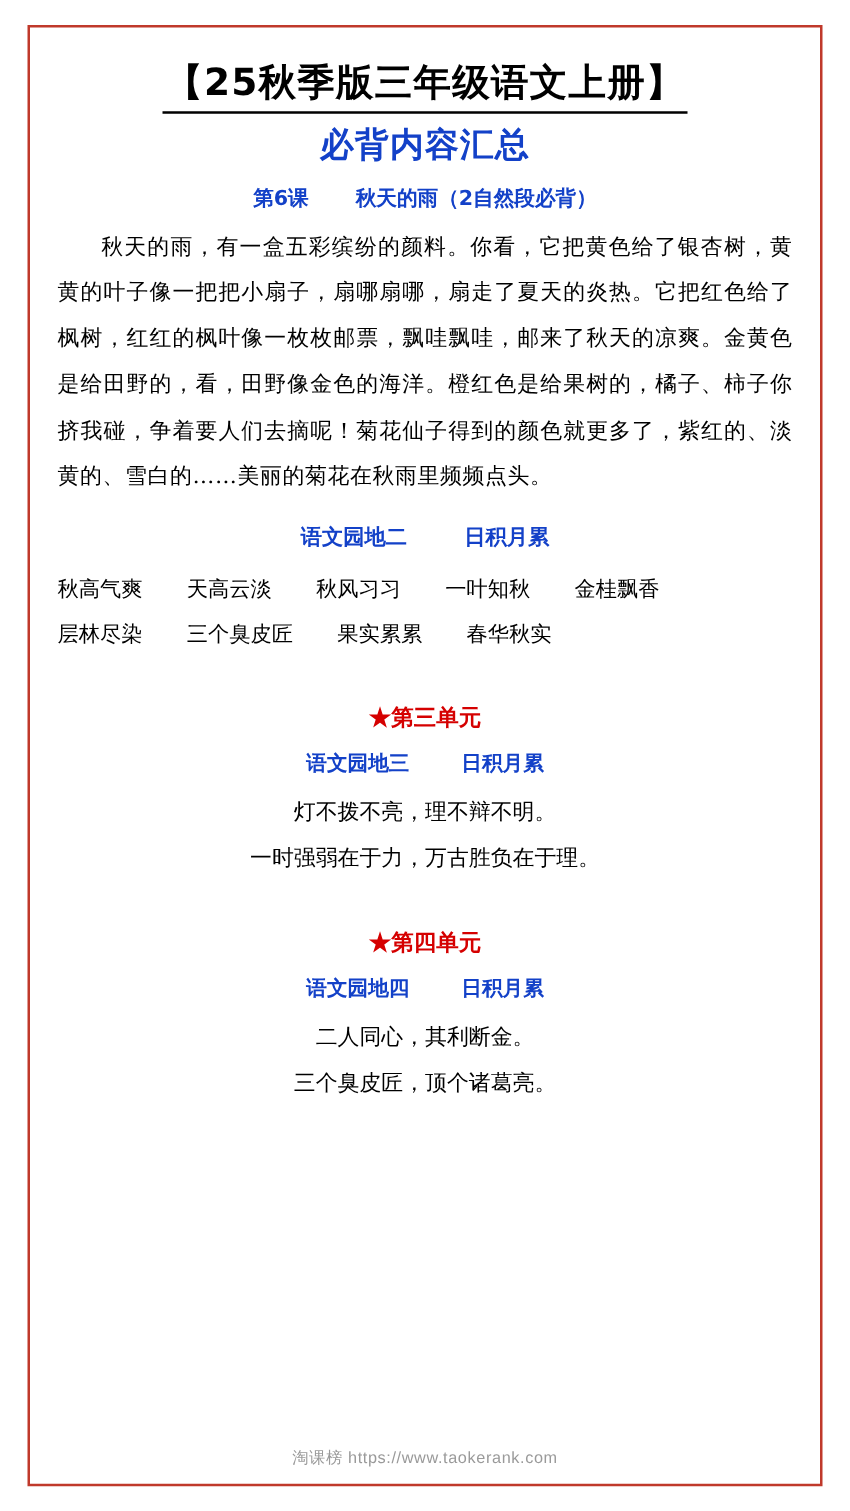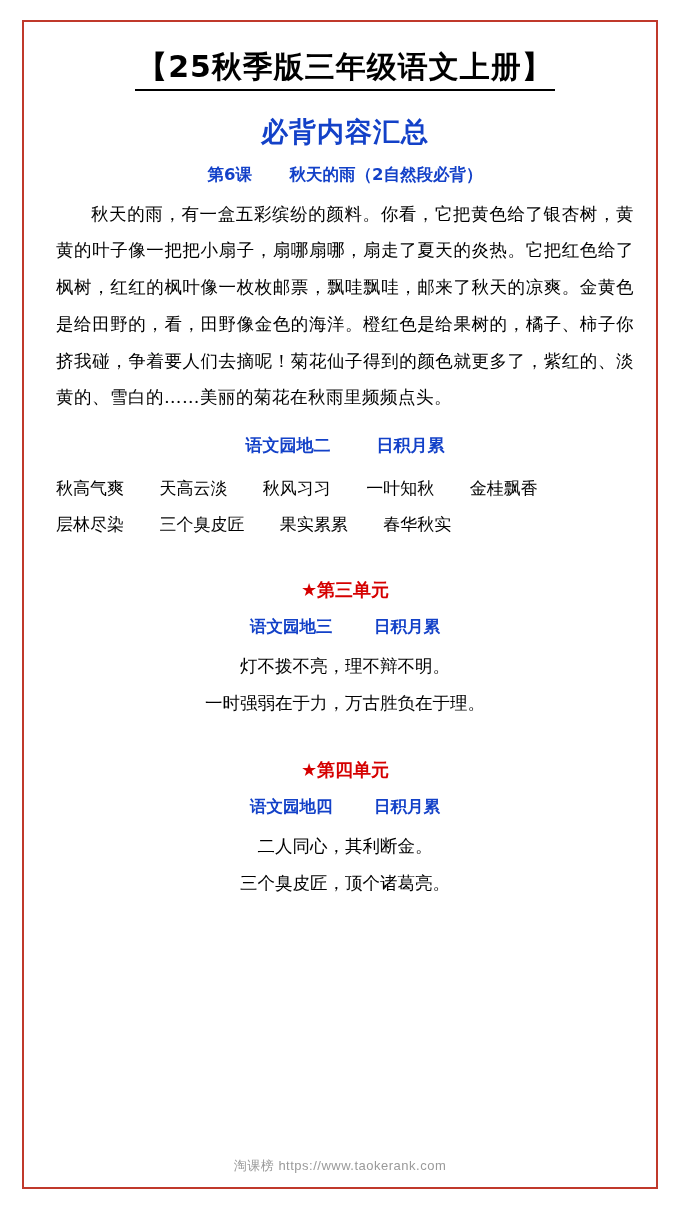--- a/index.html
+++ b/index.html
@@ -21,21 +21,21 @@
     padding: 20px 22px;
     background: #ffffff;
   }
   .frame {
     position: relative;
     box-sizing: border-box;
     width: 636px;
     height: 1169px;
     border: 2px solid #c0392b;
     background: #ffffff;
-    padding: 16px 22px 10px 32px;
+    padding: 16px 22px 10px 22px;
   }
   .title-main {
     text-align: center;
     font-size: 30px;
     font-weight: bold;
     color: #000000;
     letter-spacing: 1px;
     line-height: 1.25;
     margin-top: 10px;
     position: relative;
@@ -45,21 +45,21 @@
     width: 420px;
     height: 2px;
     background: #000000;
     margin: 3px auto 0 auto;
   }
   .title-sub {
     text-align: center;
     font-size: 27px;
     font-weight: bold;
     color: #1341c8;
-    margin-top: 23px;
+    margin-top: 7px;
     letter-spacing: 1px;
   }
   .lesson-head {
     text-align: center;
     color: #1341c8;
     font-size: 16.5px;
     font-weight: bold;
     margin-top: 14px;
   }
   .lesson-head .gap {
@@ -102,20 +102,21 @@
   .idiom-row .it {
     display: inline-block;
     margin-right: 30px;
   }
   .unit-head {
     text-align: center;
     color: #d50000;
     font-size: 18px;
     font-weight: bold;
     margin-top: 36px;
+    font-family: Liberation Serif, serif;
   }
   .unit-head .star {
     color: #d50000;
     font-size: 18px;
   }
   .sub-blue {
     text-align: center;
     color: #1341c8;
     font-size: 16.5px;
     font-weight: bold;

